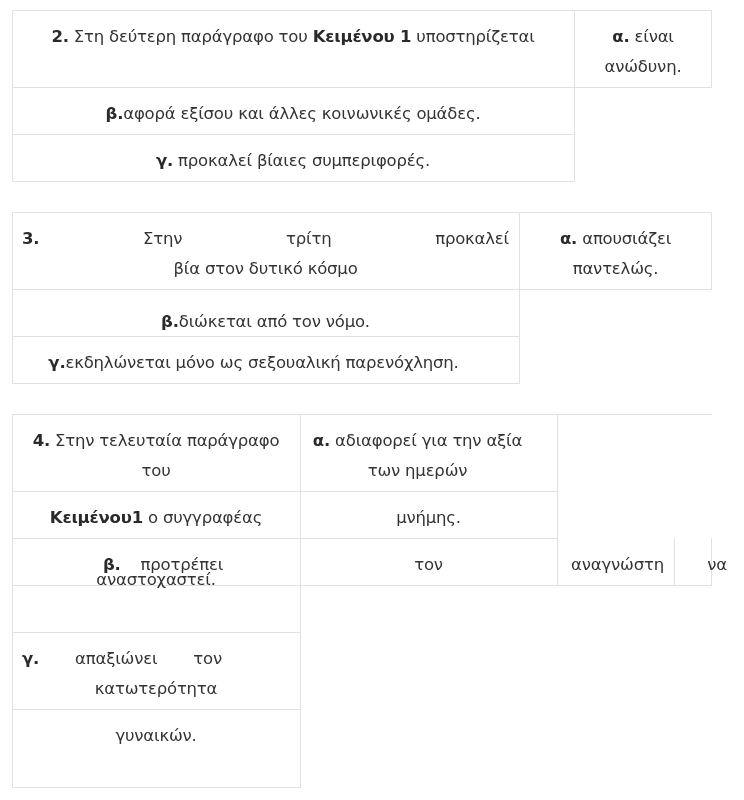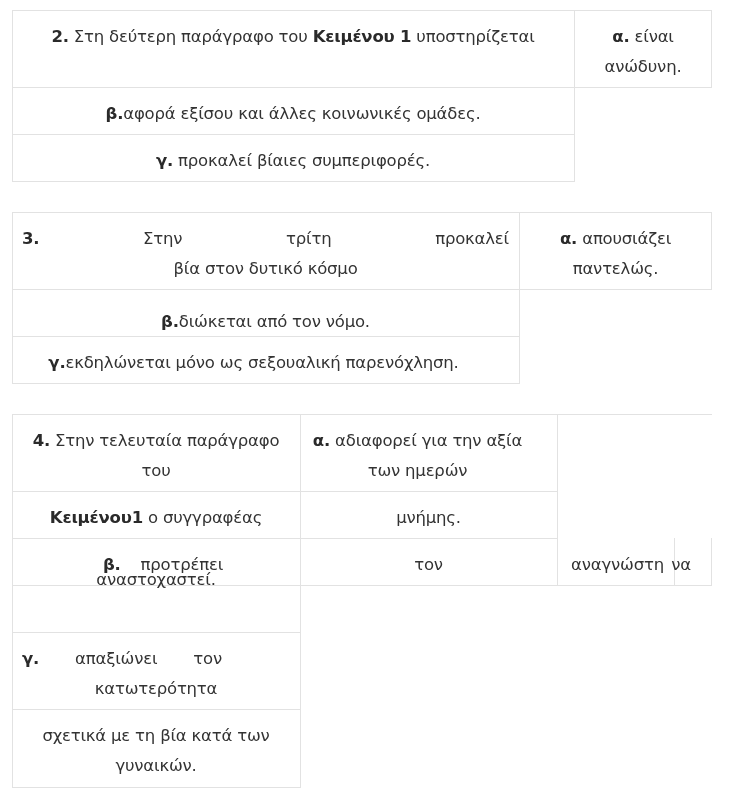--- a/index.html
+++ b/index.html
@@ -127,34 +127,33 @@
 
   <div class="cell" style="left:12px;top:538px;width:288px;height:47px;padding-left:24px;">
     <p><span class="b">β.</span><span style="display:inline-block;width:20px;"></span><span>προτρέπει</span></p>
   </div>
   <div class="cell" style="left:300px;top:538px;width:257px;height:47px;">
     <p>τον</p>
   </div>
   <div class="cell" style="left:557px;top:538px;width:117px;height:47px;padding-right:6px;">
     <p>αναγνώστη</p>
   </div>
-  <div class="cell" style="left:656px;top:538px;width:53px;height:47px;padding-left:9px;padding-right:12px;">
+  <div class="cell" style="left:692px;top:538px;width:53px;height:47px;padding-left:9px;padding-right:12px;">
     <p>να</p>
   </div>
 
   <div class="cell" style="left:12px;top:553px;width:288px;height:47px;">
     <p>αναστοχαστεί.</p>
   </div>
 
   <div class="cell" style="left:12px;top:632px;width:288px;height:77px;">
     <p class="spread" style="width:200px;">
       <span class="b">γ.</span>
       <span>απαξιώνει</span>
       <span>τον</span>
     </p>
     <p>κατωτερότητα</p>
   </div>
 
   <div class="cell" style="left:12px;top:709px;width:288px;height:78px;">
-    <p>σχετικά με τη βία κατά των</p>
     <p>γυναικών.</p>
   </div>
 </div>
 
 </body></html>

